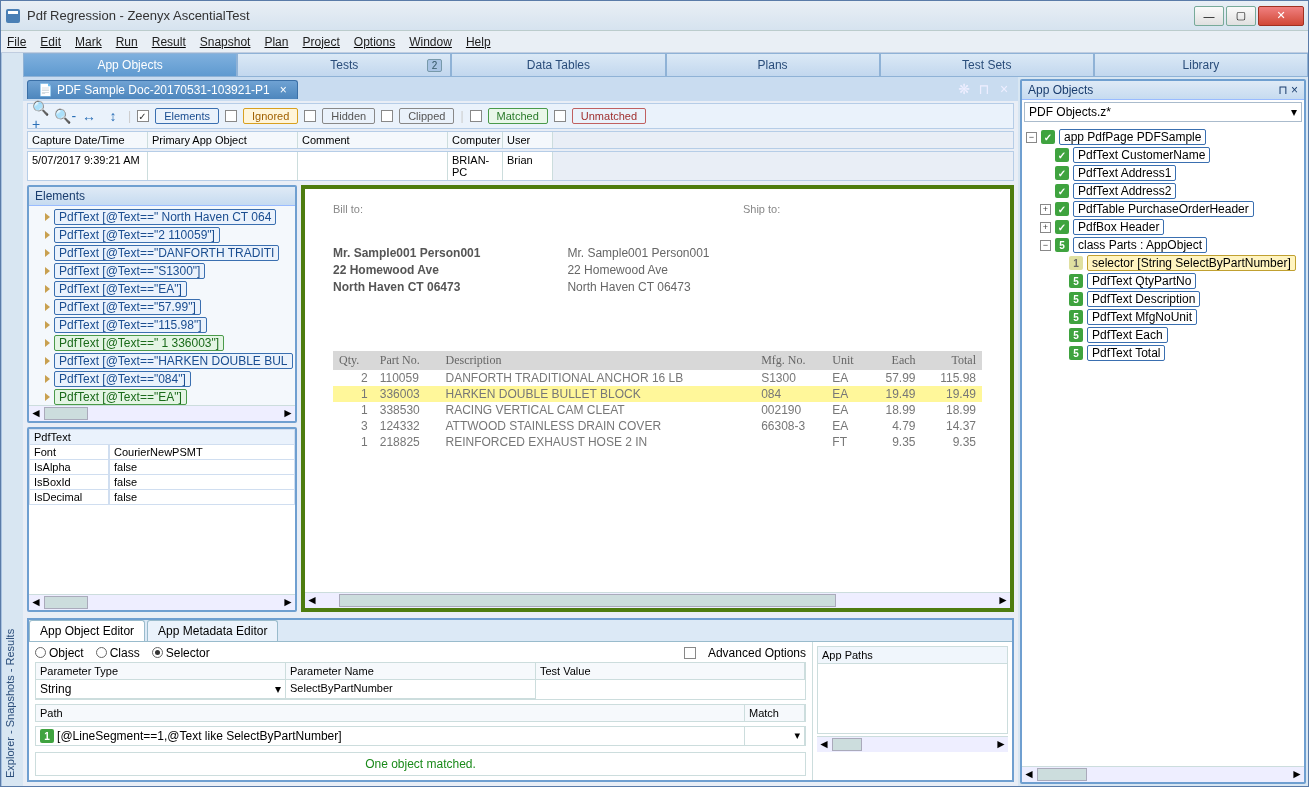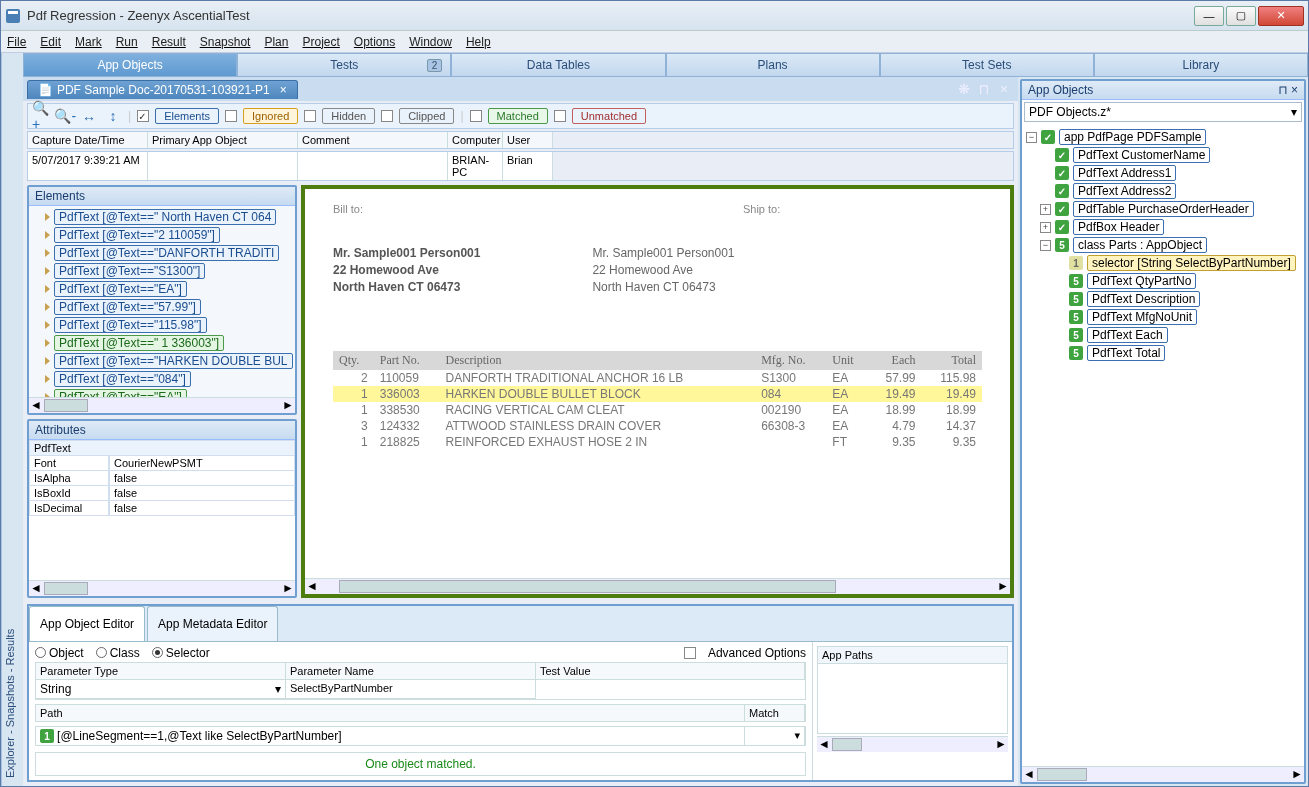--- a/index.html
+++ b/index.html
@@ -67,21 +67,21 @@
 .scroll-x .thumb{ width:44px;background:#cdd;border:1px solid #aab;margin:1px;}
 
 .attr-grid { flex:1; overflow:auto; background:#fff; }
 .attr-grid .arow{ display:grid;grid-template-columns: 80px 1fr; }
 .attr-grid .arow div{ border:1px solid #d0def0; border-top:none; padding:1px 4px; font-size:11px; }
 .attr-grid .ahead div{ background:#eaf2fc; font-weight:500; border-top:1px solid #d0def0; }
 
 .pdf-view { flex:1; border:4px solid #4d7c0f; background:#fff; display:flex; flex-direction:column; }
 .pdf-body { flex:1; padding: 14px 28px; font-family: Georgia, serif; color:#666; overflow:hidden; position:relative; }
 .pdf-body .lbl{ color:#888; font-size:11px; }
-.addr-row { display:flex; gap:112px; margin-top:30px; }
+.addr-row { display:flex; gap:87px; margin-top:30px; }
 .addr { font-size:15px; line-height:1.4; }
 .addr.b { font-weight:bold; color:#555; }
 .order-tbl { margin-top:56px; width:100%; font-family: "Courier New", monospace; font-size:13px; color:#777; border-collapse:collapse; }
 .order-tbl th { background:#d8d8d8; color:#666; font-weight:normal; padding:2px 6px; text-align:left; font-family:"Segoe UI"; font-size:12px; }
 .order-tbl td { padding:1px 6px; white-space:pre; }
 .order-tbl .num{ text-align:right; }
 .hl { background:#fff79a; }
 .pdf-scroll { height:16px; background:#eef; border-top:1px solid #cdd; display:flex; }
 .pdf-scroll .thumb{ flex:1;margin:1px 160px 1px 20px;background:#cdd;border:1px solid #aab;}
 
@@ -95,21 +95,21 @@
 .sq { width:14px;height:14px;border-radius:2px;display:inline-flex;align-items:center;justify-content:center;font-size:10px;font-weight:bold;color:#fff; }
 .sq.g{background:#3fa33f;} .sq.s{background:#3fa33f;}
 .sq.one{background:#e0e0a0;color:#666;}
 .txtbox{border:1px solid #3a6fb0;background:#fff;padding:0 4px;border-radius:2px;}
 .txtbox.y{background:#fff4c0;border-color:#c0a030;}
 .exp{width:11px;height:11px;border:1px solid #888;display:inline-flex;align-items:center;justify-content:center;font-size:9px;line-height:9px;color:#444;background:#fff;}
 
 
 .bottom { border:2px solid #6f9fd0; margin:2px 4px 4px 4px; background:#fff; display:flex; flex-direction:column; }
 .btabs { display:flex; background:#dce9f6; border-bottom:1px solid #9bc; }
-.btab { padding:10px 10px; border:1px solid #9bc; border-bottom:none; background:#eaf2fb; font-size:12px; margin-right:2px; border-radius:3px 3px 0 0; }
+.btab { padding:3px 10px; border:1px solid #9bc; border-bottom:none; background:#eaf2fb; font-size:12px; margin-right:2px; border-radius:3px 3px 0 0; }
 .btab.active{ background:#fff; }
 .editor-body { display:flex; }
 .editor-left { flex:1; padding:4px 6px; display:flex; flex-direction:column; gap:2px; }
 .radio-row{ display:flex; align-items:center; gap:12px; }
 .radio{ display:inline-flex; align-items:center; gap:3px; }
 .rdot{width:11px;height:11px;border:1px solid #666;border-radius:50%;background:#fff;display:inline-flex;align-items:center;justify-content:center;}
 .rdot.on::after{content:"";width:5px;height:5px;background:#333;border-radius:50%;}
 .grid3 { display:grid; grid-template-columns: 250px 250px 1fr; border:1px solid #cdd; }
 .grid3 div{ border-right:1px solid #cdd; border-bottom:1px solid #cdd; padding:2px 4px; font-size:11px; background:#f6f9fc; }
 .grid3 .v{ background:#fff; }
@@ -288,21 +288,20 @@
                     </div>
                   </div>
                 <div class="scroll-x">
                     <span style="width:14px;text-align:center;">◄</span>
                     <div class="thumb"></div>
                     <div style="flex:1"></div>
                     <span style="width:14px;text-align:center;">►</span>
                   </div>
               </div>
               <div class="panel attrs-panel">
-                <div class="panel-h">Attributes</div>
                 <div class="attr-grid">
                   <div class="arow ahead">
                       <div style="grid-column:1/3;">PdfText</div>
                     </div>
                   <div id="attr-rows">
                       <div class="arow">
                         <div>Font</div>
                         <div>CourierNewPSMT</div>
                       </div>
                       <div class="arow">

